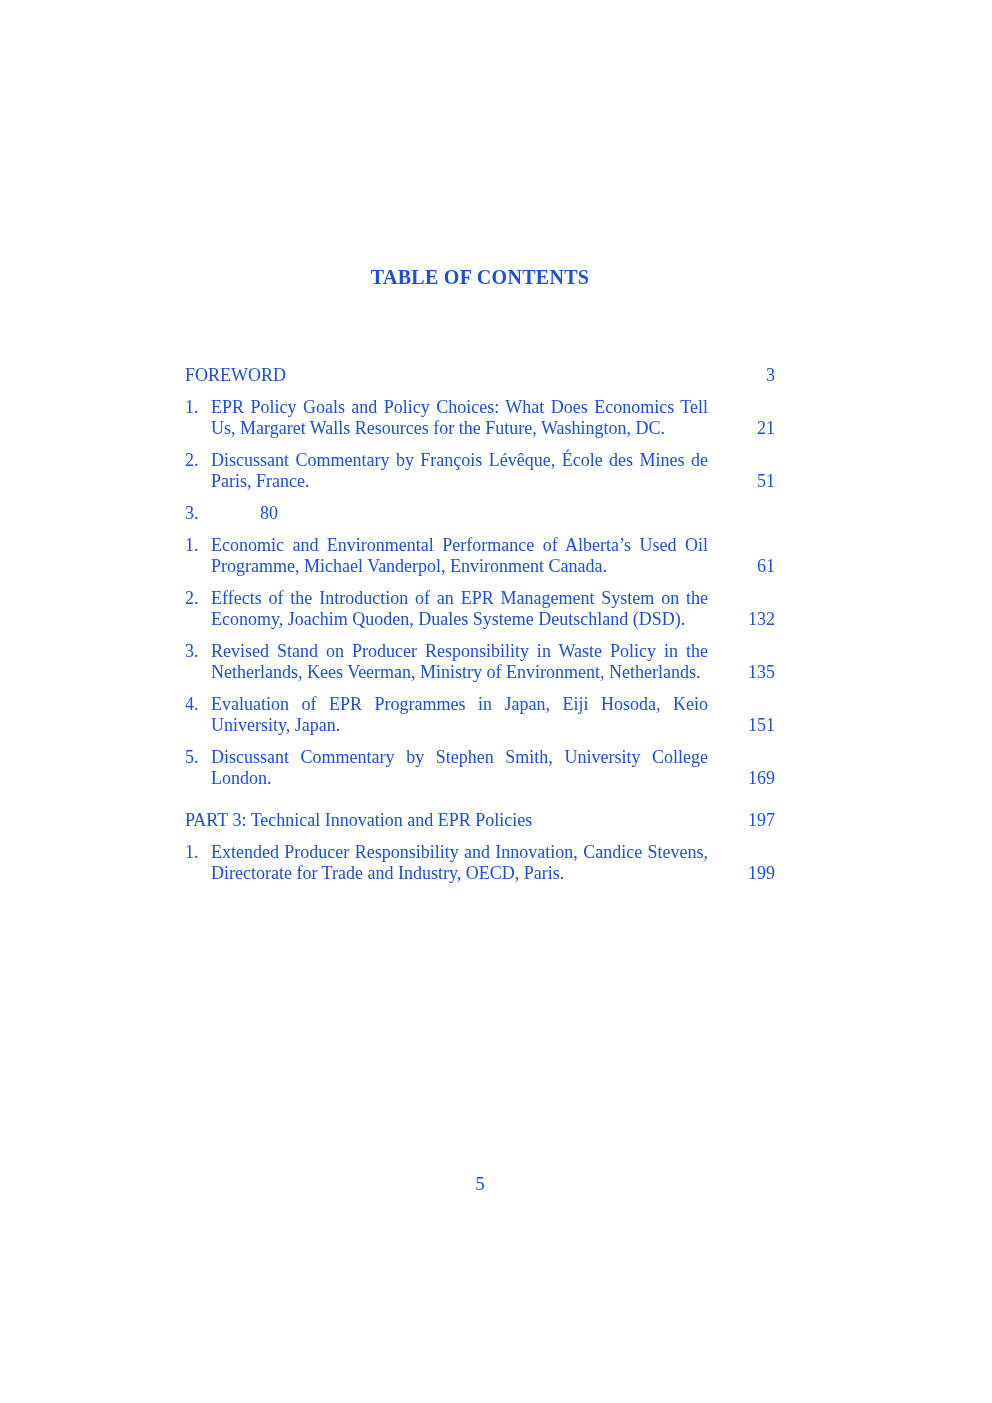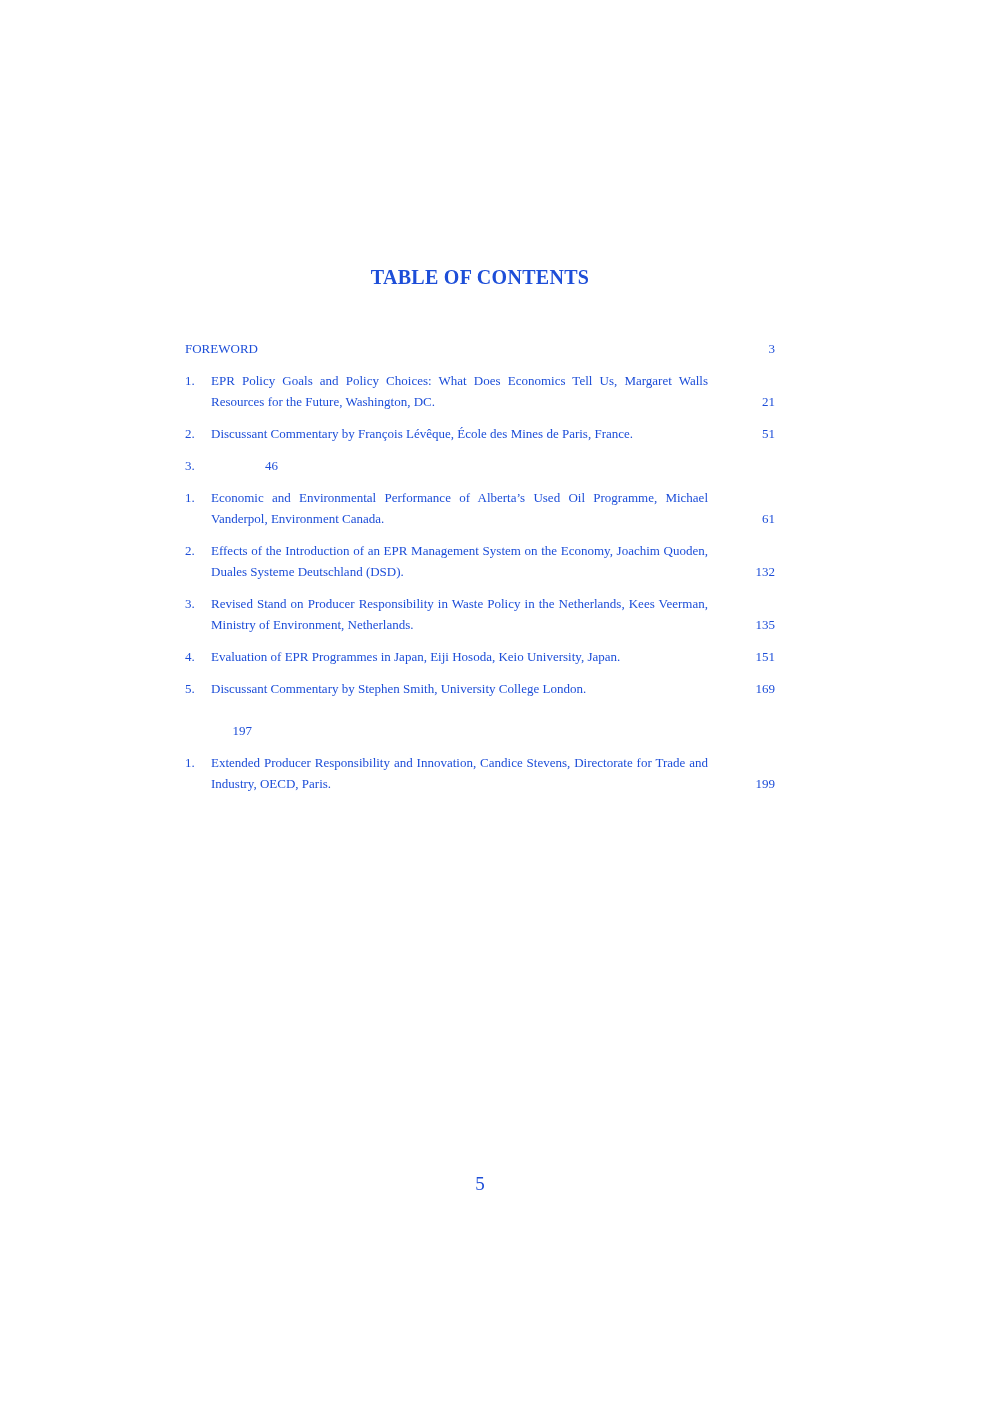--- a/index.html
+++ b/index.html
@@ -22,24 +22,24 @@
       left: 185px;
       width: 590px;
       margin: 0;
       text-align: center;
       font-size: 20px;
       font-weight: bold;
       letter-spacing: 0.3px;
     }
     .toc {
       position: absolute;
-      top: 317px;
+      top: 344px;
       left: 185px;
       width: 590px;
-      font-size: 13px;
+      font-size: 18px;
       line-height: 21px;
     }
     .row {
       display: flex;
       align-items: flex-end;
       margin-top: 11px;
     }
     .row:first-child {
       margin-top: 0;
     }
@@ -99,21 +99,21 @@
     </div>
 
     <div class="row item">
       <div class="num">2.</div>
       <div class="txt">Discussant Commentary by François Lévêque, École des Mines de Paris, France.</div>
       <div class="pg">51</div>
     </div>
 
     <div class="row item">
       <div class="num">3.</div>
-      <div class="pg">46</div>
+      <div class="pg">80</div>
     </div>
 
 
     <div class="row item">
       <div class="num">1.</div>
       <div class="txt">Economic and Environmental Performance of Alberta’s Used Oil Programme, Michael Vanderpol, Environment Canada.</div>
       <div class="pg">61</div>
     </div>
 
     <div class="row item">
@@ -134,20 +134,21 @@
       <div class="pg">151</div>
     </div>
 
     <div class="row item">
       <div class="num">5.</div>
       <div class="txt">Discussant Commentary by Stephen Smith, University College London.</div>
       <div class="pg">169</div>
     </div>
 
     <div class="row section">
+      <div class="txt">PART 3: Technical Innovation and EPR Policies</div>
       <div class="pg">197</div>
     </div>
 
     <div class="row item">
       <div class="num">1.</div>
       <div class="txt">Extended Producer Responsibility and Innovation, Candice Stevens, Directorate for Trade and Industry, OECD, Paris.</div>
       <div class="pg">199</div>
     </div>
 
   </div>

